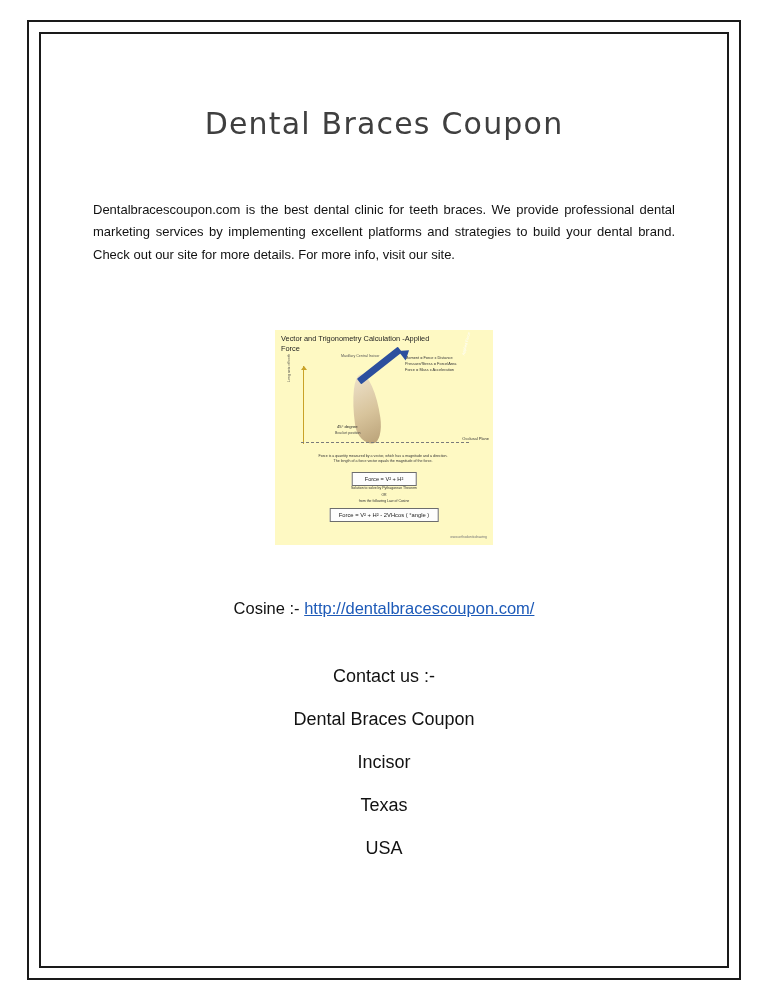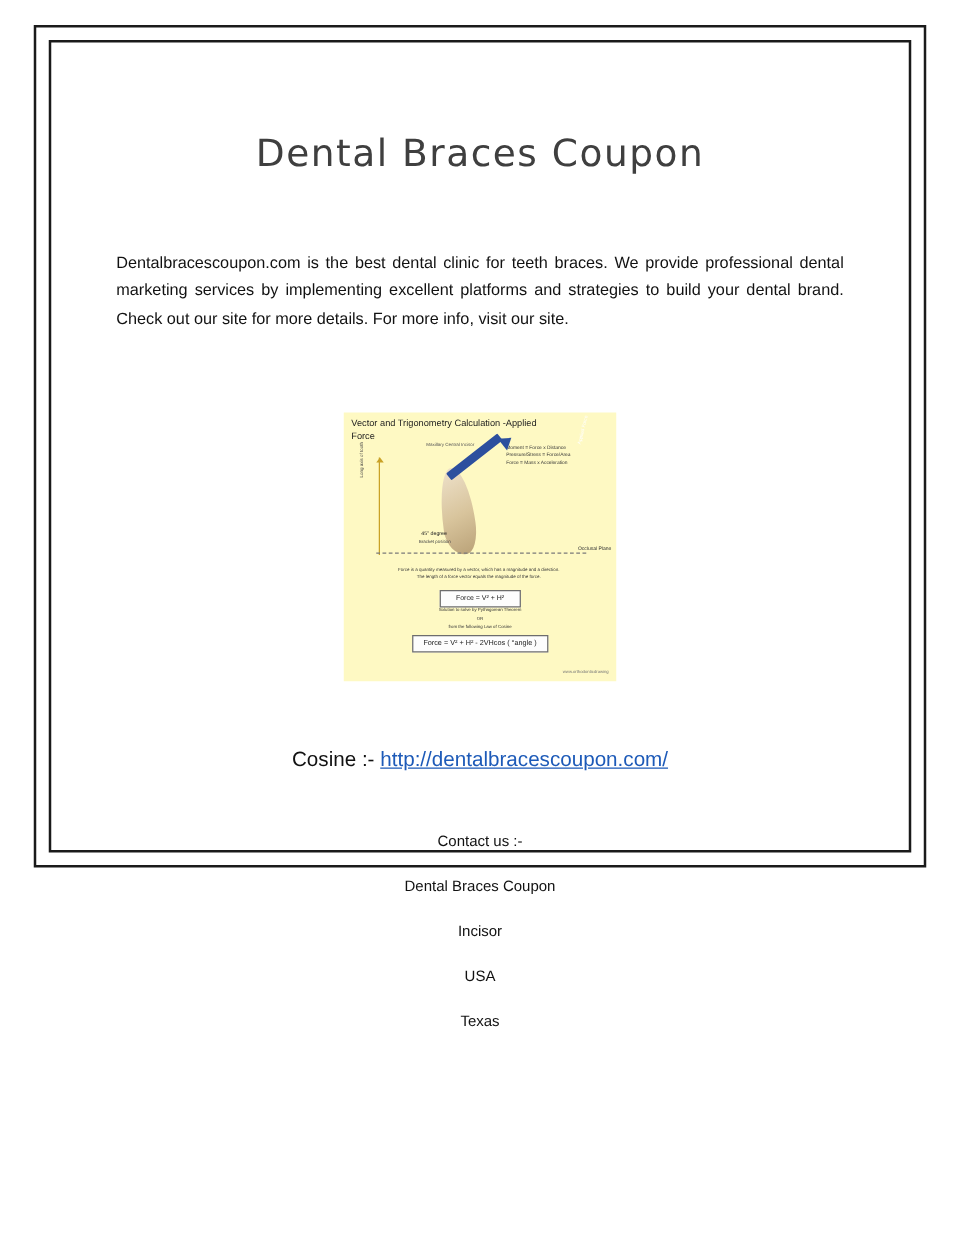--- a/index.html
+++ b/index.html
@@ -13,21 +13,21 @@
     font-family: "Liberation Sans", sans-serif;
     color: #000000;
     overflow: hidden;
   }
 
   .page {
     position: absolute;
     left: 27px;
     top: 20px;
     width: 714px;
-    height: 674px;
+    height: 960px;
     background: #ffffff;
     border: 2px solid #1a1a1a;
     box-sizing: border-box;
   }
   .page-inner {
     position: absolute;
     left: 10px;
     top: 10px;
     right: 10px;
     bottom: 10px;
@@ -272,21 +272,21 @@
     color: #1d5ab8;
     text-decoration: underline;
     text-align: right;
   }
 
   .contact-block {
     margin-top: 48px;
     text-align: center;
   }
   .contact-block .line {
-    font-size: 12px;
+    font-size: 18px;
     color: #121212;
     margin-bottom: 22px;
   }
   .contact-block .line:last-child { margin-bottom: 0; }
 </style>
 </head>
 <body>
 
 <div class="page">
   <div class="page-inner">
@@ -335,19 +335,19 @@
 
       <div class="website-line">
         <span>Cosine :-</span>
         <a href="#">http://dentalbracescoupon.com/</a>
       </div>
 
       <div class="contact-block">
         <div class="line">Contact us :-</div>
         <div class="line">Dental Braces Coupon</div>
         <div class="line">Incisor</div>
+        <div class="line">Texas</div>
         <div class="line">USA</div>
-        <div class="line">Texas</div>
       </div>
 
     </div>
   </div>
 </div>
 
 </body></html>

